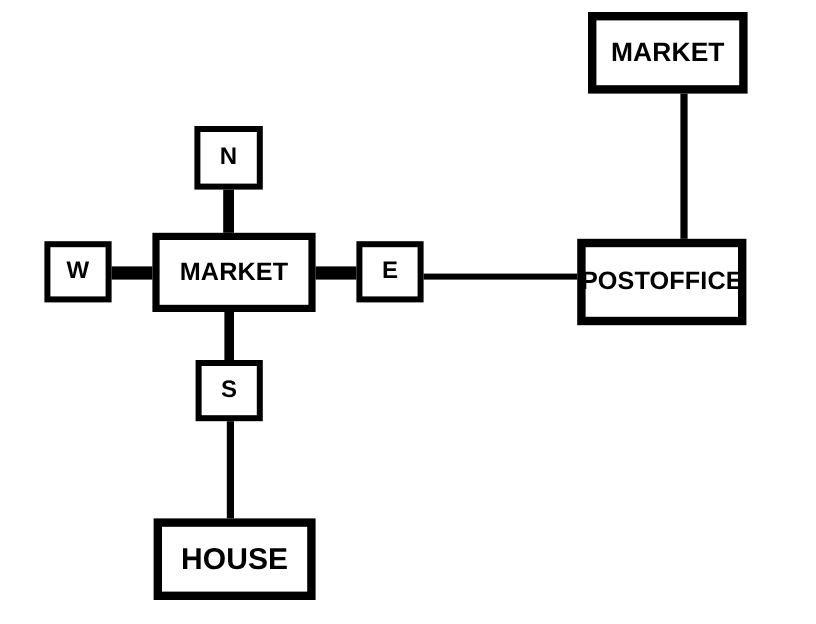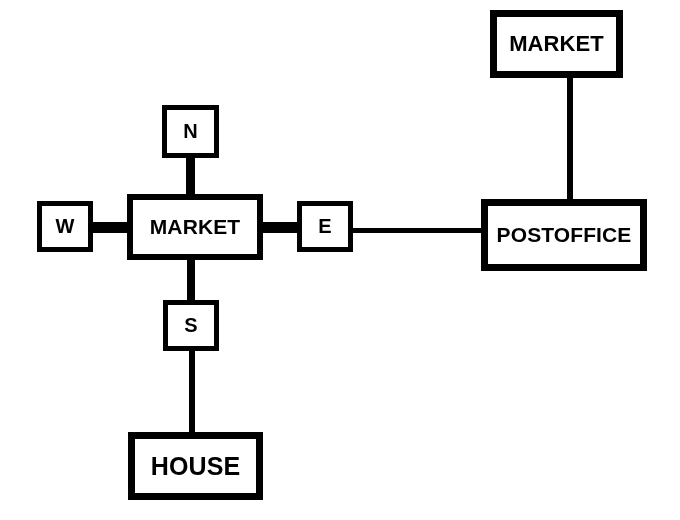--- a/index.html
+++ b/index.html
@@ -57,21 +57,21 @@
     font-size: 21px;
   }
   .node-e {
     left: 297px; top: 201px;
     width: 56px; height: 51px;
     border-width: 5px;
     font-size: 20px;
   }
   .node-postoffice {
     left: 481px; top: 199px;
-    width: 166px; height: 72px;
+    width: 141px; height: 72px;
     border-width: 7px;
     font-size: 21px;
   }
   .node-s {
     left: 163px; top: 300px;
     width: 56px; height: 51px;
     border-width: 5px;
     font-size: 20px;
   }
   .node-house {

